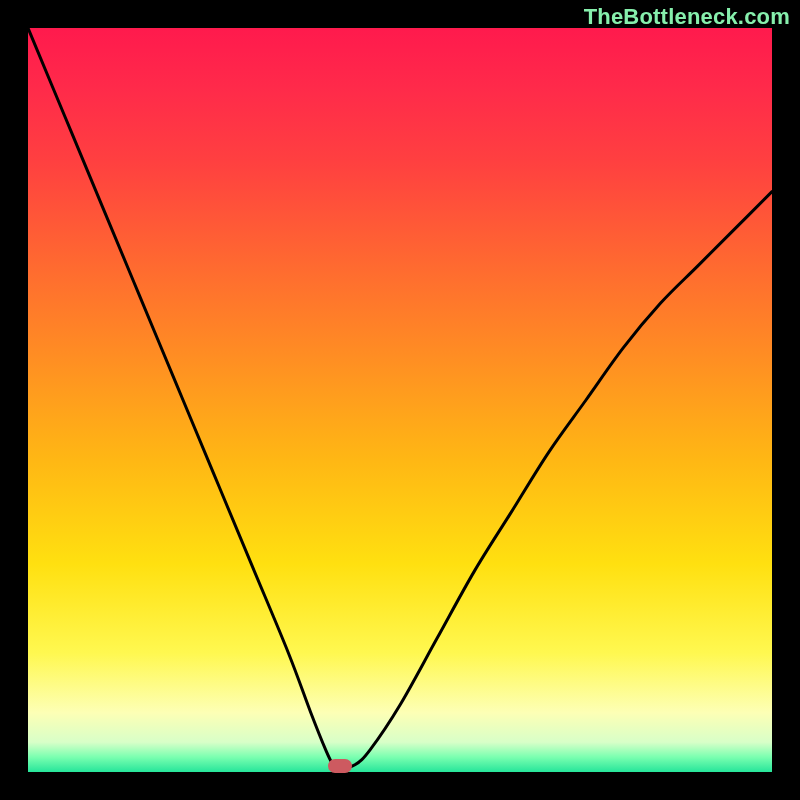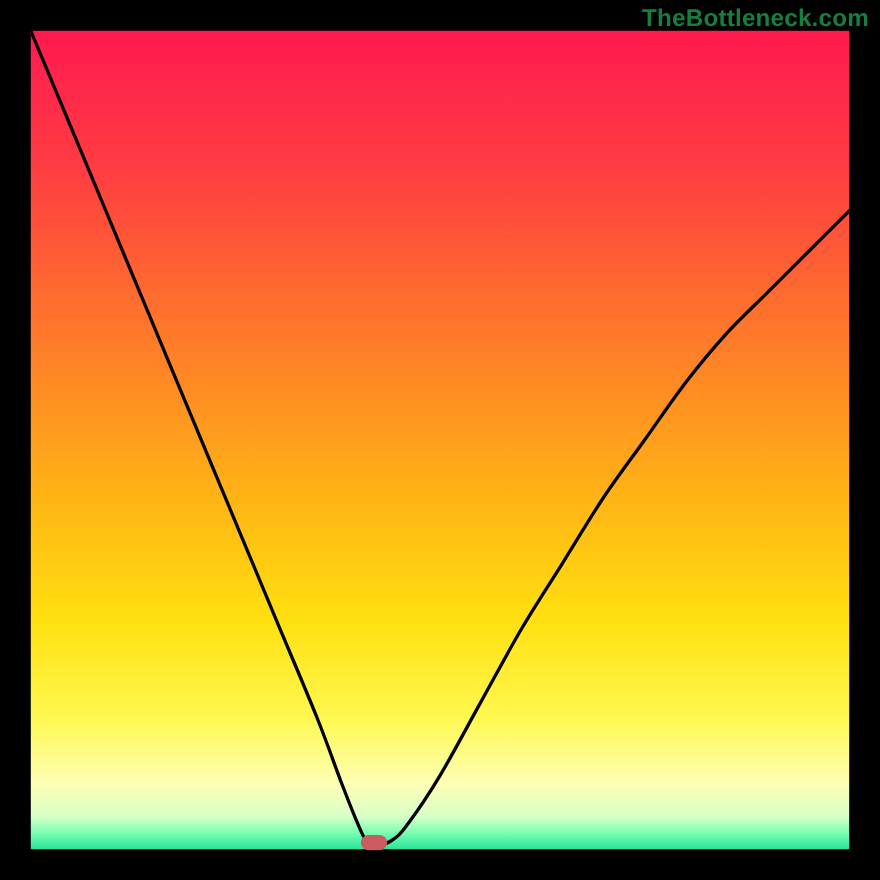--- a/index.html
+++ b/index.html
@@ -38,21 +38,21 @@
       #7affb0 98%,
       #26e59a 100%);
   }
   .watermark {
     position: absolute;
     top: 4px;
     right: 10px;
     font-family: Arial, Helvetica, sans-serif;
     font-size: 22px;
     font-weight: 600;
-    color: #15803d;
+    color: #86efac;
     letter-spacing: 0.2px;
     user-select: none;
   }
   .marker {
     position: absolute;
     width: 24px;
     height: 14px;
     border-radius: 7px;
     background: #cd5a60;
   }

